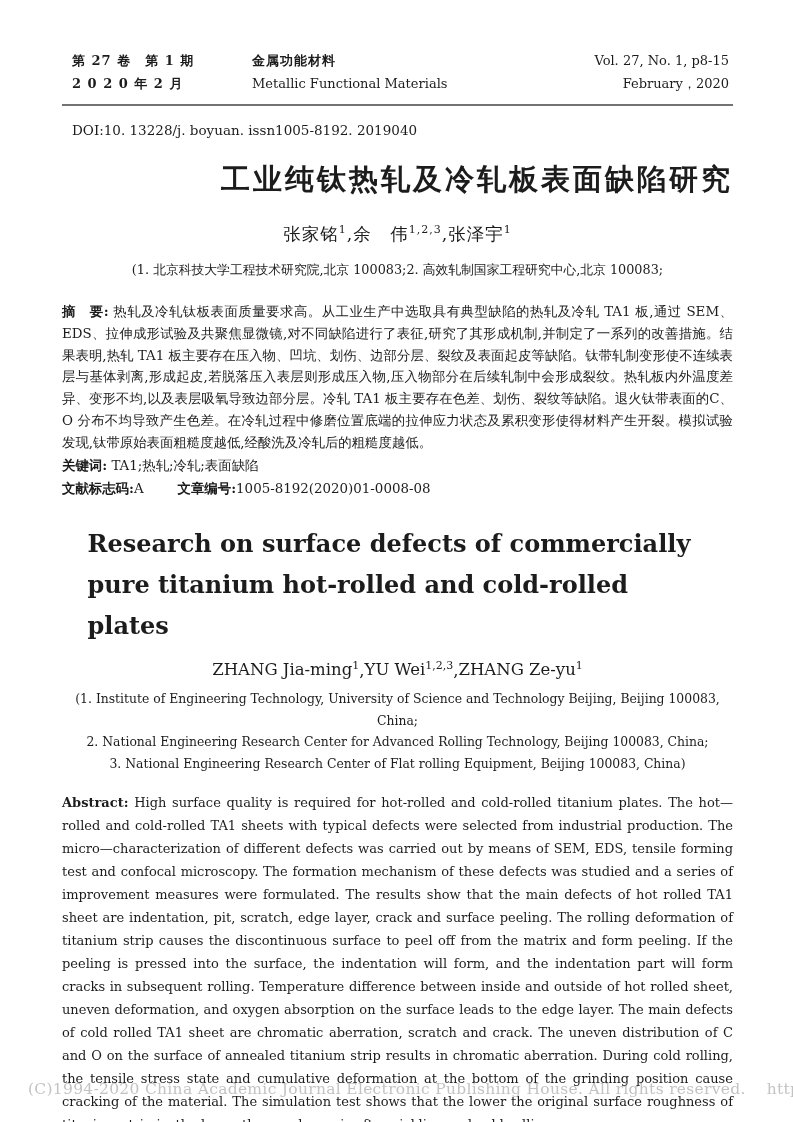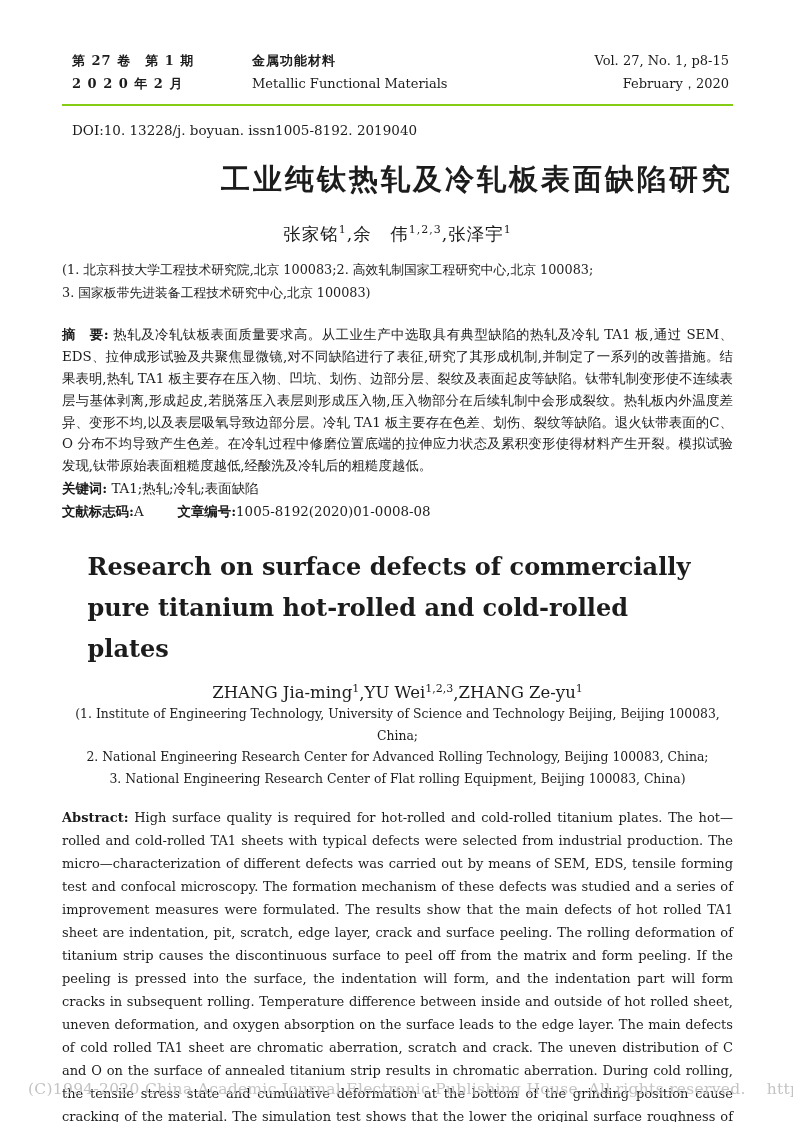--- a/index.html
+++ b/index.html
@@ -9,58 +9,58 @@
     font-family: "DejaVu Serif", "Liberation Serif", serif;
     color: #1c1c1c;
     position: relative;
     overflow: hidden;
   }
   .page { padding: 50px 60px 0 62px; }
 
   
   .jheader {
     display: flex; justify-content: space-between; align-items: flex-start;
-    border-bottom: 2px solid #84cc16;
+    border-bottom: 2px solid #737373;
     padding: 0 4px 8px 10px;
   }
   .jheader .col { font-size: 13px; line-height: 1.75; }
   .jheader .left  { text-align: left; width: 180px; }
   .jheader .center{ text-align: left; flex: 1; }
   .jheader .right { text-align: right; width: 180px; }
   .jh-cn { font-weight: bold; letter-spacing: 1px; }
 
   
   .doi { margin: 16px 0 0 10px; font-size: 13.5px; }
 
   
   .cn-title {
     margin-top: 22px; text-align: right;
     font-size: 29px; font-weight: bold; letter-spacing: 3px;
   }
   .cn-authors { margin-top: 22px; text-align: center; font-size: 17.5px; letter-spacing: 1px; }
   .cn-authors sup, .en-authors sup { font-size: 11px; }
-  .cn-affils { margin-top: 12px; font-size: 12.8px; line-height: 1.8; }
+  .cn-affils { margin-top: 12px; text-align: center; font-size: 12.8px; line-height: 1.8; }
 
   
   .cn-abstract {
     margin-top: 20px;
     font-size: 13.4px; line-height: 1.64;
     text-align: justify;
   }
   .cn-abstract .lbl, .kw .lbl, .dc .lbl { font-weight: bold; }
   .kw, .dc { font-size: 13.4px; line-height: 1.64; margin-top: 1px; }
   .dc .gap { display: inline-block; width: 34px; }
 
   
   .en-title {
     margin: 24px auto 12px; max-width: 620px;
     text-align: left; font-size: 24px; font-weight: bold; line-height: 1.7;
   }
   .en-authors { margin-top: 12px; text-align: center; font-size: 16.5px; }
-  .en-affils  { margin-top: 1px; text-align: center; font-size: 12.4px; line-height: 1.74; }
+  .en-affils  { margin-top: 9px; text-align: center; font-size: 12.4px; line-height: 1.74; }
 
   .en-abstract {
     margin-top: 16px;
     font-size: 13px; line-height: 1.77;
     text-align: justify;
   }
   .en-abstract .lbl, .en-kw .lbl { font-weight: bold; }
 
   
   .watermark {
@@ -92,21 +92,20 @@
   <div class="doi">DOI:10. 13228/j. boyuan. issn1005-8192. 2019040</div>
 
   <h1 class="cn-title">工业纯钛热轧及冷轧板表面缺陷研究</h1>
 
   <div class="cn-authors">
     <span><span>张家铭</span><sup>1</sup></span><span>,</span><span><span>余　伟</span><sup>1,2,3</sup></span><span>,</span><span><span>张泽宇</span><sup>1</sup></span>
   </div>
 
   <div class="cn-affils">
     <div>(1. 北京科技大学工程技术研究院,北京 100083;2. 高效轧制国家工程研究中心,北京 100083;</div>
-    <div>3. 国家板带先进装备工程技术研究中心,北京 100083)</div>
   </div>
 
   <p class="cn-abstract"><span class="lbl">摘　要:</span><span> 热轧及冷轧钛板表面质量要求高。从工业生产中选取具有典型缺陷的热轧及冷轧 TA1 板,通过 SEM、EDS、拉伸成形试验及共聚焦显微镜,对不同缺陷进行了表征,研究了其形成机制,并制定了一系列的改善措施。结果表明,热轧 TA1 板主要存在压入物、凹坑、划伤、边部分层、裂纹及表面起皮等缺陷。钛带轧制变形使不连续表层与基体剥离,形成起皮,若脱落压入表层则形成压入物,压入物部分在后续轧制中会形成裂纹。热轧板内外温度差异、变形不均,以及表层吸氧导致边部分层。冷轧 TA1 板主要存在色差、划伤、裂纹等缺陷。退火钛带表面的C、O 分布不均导致产生色差。在冷轧过程中修磨位置底端的拉伸应力状态及累积变形使得材料产生开裂。模拟试验发现,钛带原始表面粗糙度越低,经酸洗及冷轧后的粗糙度越低。</span></p>
 
   <p class="kw"><span class="lbl">关键词:</span><span> TA1;热轧;冷轧;表面缺陷</span></p>
 
   <p class="dc"><span class="lbl">文献标志码:</span><span>A</span><span class="gap"></span><span class="lbl">文章编号:</span><span>1005-8192(2020)01-0008-08</span></p>
 
   <h2 class="en-title">Research on surface defects of commercially pure titanium hot-rolled and cold-rolled plates</h2>
 

